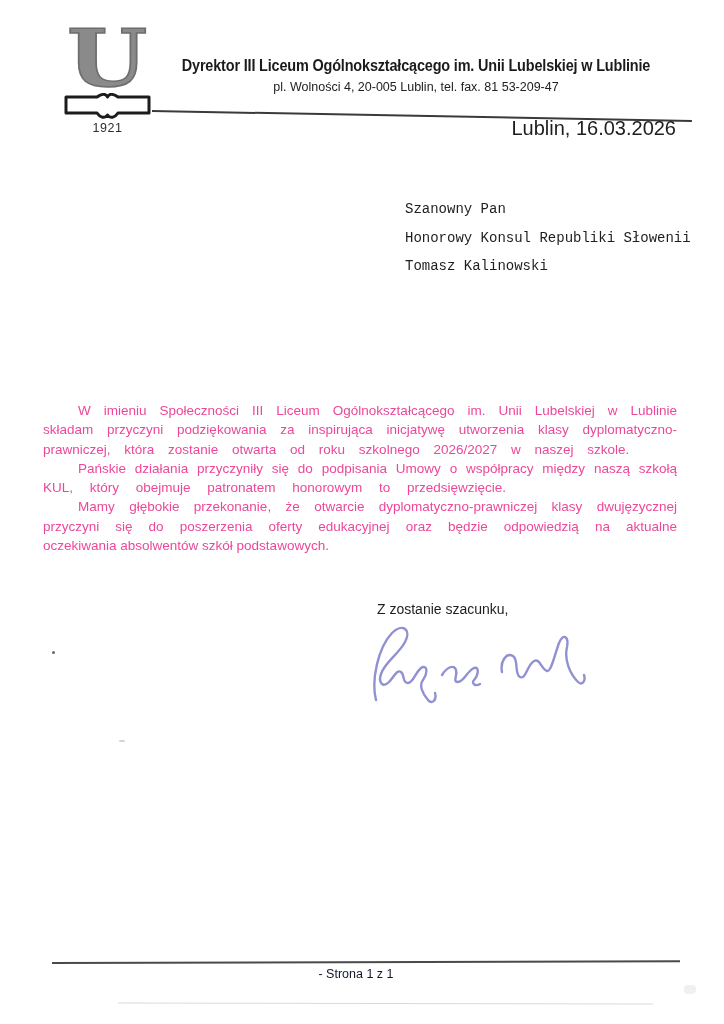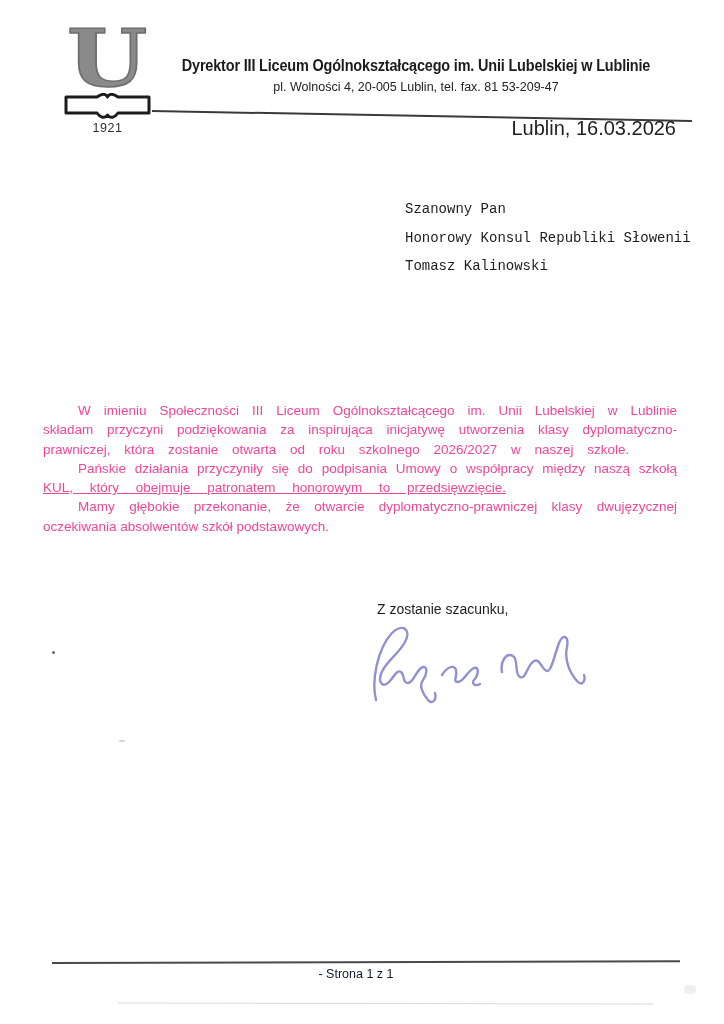--- a/index.html
+++ b/index.html
@@ -70,21 +70,21 @@
     width: 634px;
     font-size: 13.5px;
     line-height: 19.3px;
     color: #ec4899;
     margin-top: 32px;
   }
   .ln { height: 19.3px; white-space: nowrap; }
   .ln.j { white-space: normal; text-align: justify; text-align-last: justify; }
   .ind { text-indent: 35px; }
   .sp10 { word-spacing: 10px; }
-  .sp13 { word-spacing: 13px; text-decoration: underline; }
+  .sp13 { word-spacing: 13px; }
 
   .closing { position: absolute; left: 377px; top: 601px; font-size: 14px; }
   .signature { position: absolute; left: 362px; top: 620px; }
 
   
   .foot-rule {
     position: absolute;
     left: 52px;
     top: 962px;
     width: 628px;
@@ -137,20 +137,21 @@
     <div>Tomasz Kalinowski</div>
   </div>
 
   <div class="body-block">
     <div class="ln j ind">W imieniu Społeczności III Liceum Ogólnokształcącego im. Unii Lubelskiej w Lublinie</div>
     <div class="ln j">składam przyczyni podziękowania za inspirująca inicjatywę utworzenia klasy dyplomatyczno-</div>
     <div class="ln sp10">prawniczej, która zostanie otwarta od roku szkolnego 2026/2027 w naszej szkole.</div>
     <div class="ln j ind">Pańskie działania przyczyniły się do podpisania Umowy o współpracy między naszą szkołą</div>
     <div class="ln sp13">KUL, który obejmuje patronatem honorowym to przedsięwzięcie.</div>
     <div class="ln j ind">Mamy głębokie przekonanie, że otwarcie dyplomatyczno-prawniczej klasy dwujęzycznej</div>
+    <div class="ln j">przyczyni się do poszerzenia oferty edukacyjnej oraz będzie odpowiedzią na aktualne</div>
     <div class="ln">oczekiwania absolwentów szkół podstawowych.</div>
   </div>
 
   <div class="closing">Z zostanie szacunku,</div>
 
   <svg class="signature" width="230" height="92" viewBox="0 0 230 92">
     <g fill="none" stroke-width="2.4" stroke-linecap="round" stroke-linejoin="round" opacity="0.95">
       <path d="M14,80 C9,60 16,28 30,13 C40,3 50,9 43,22 C36,35 23,42 19,54 C16,63 21,68 27,62 C32,57 35,49 39,52 C43,55 40,63 46,63 C52,63 54,49 61,47 C66,46 65,55 61,60 C57,65 60,73 66,80 C70,85 75,80 73,73" stroke="#8b8bd0"></path>
       <path d="M80,55 C85,47 92,44 94,50 C96,56 90,62 96,62 C102,62 105,51 112,48 C118,46 116,56 112,60 C109,63 113,67 118,64" stroke="#8b8bd0"></path>
       <path d="M140,52 C138,42 144,32 151,36 C157,40 152,54 158,57 C164,60 165,45 172,41 C178,38 179,49 185,51 C189,52 192,37 197,23 C201,13 207,16 205,27 C202,40 208,54 216,62 C220,66 224,61 222,55" stroke="#8b8bd0"></path>

